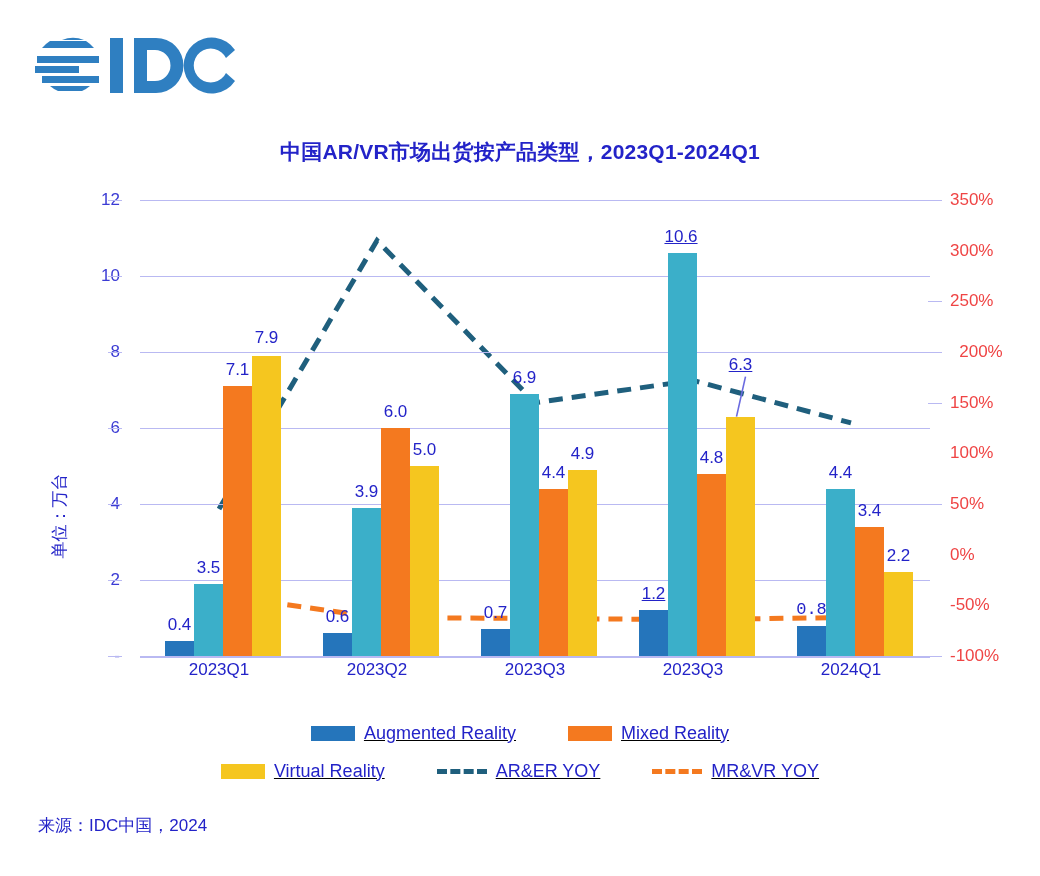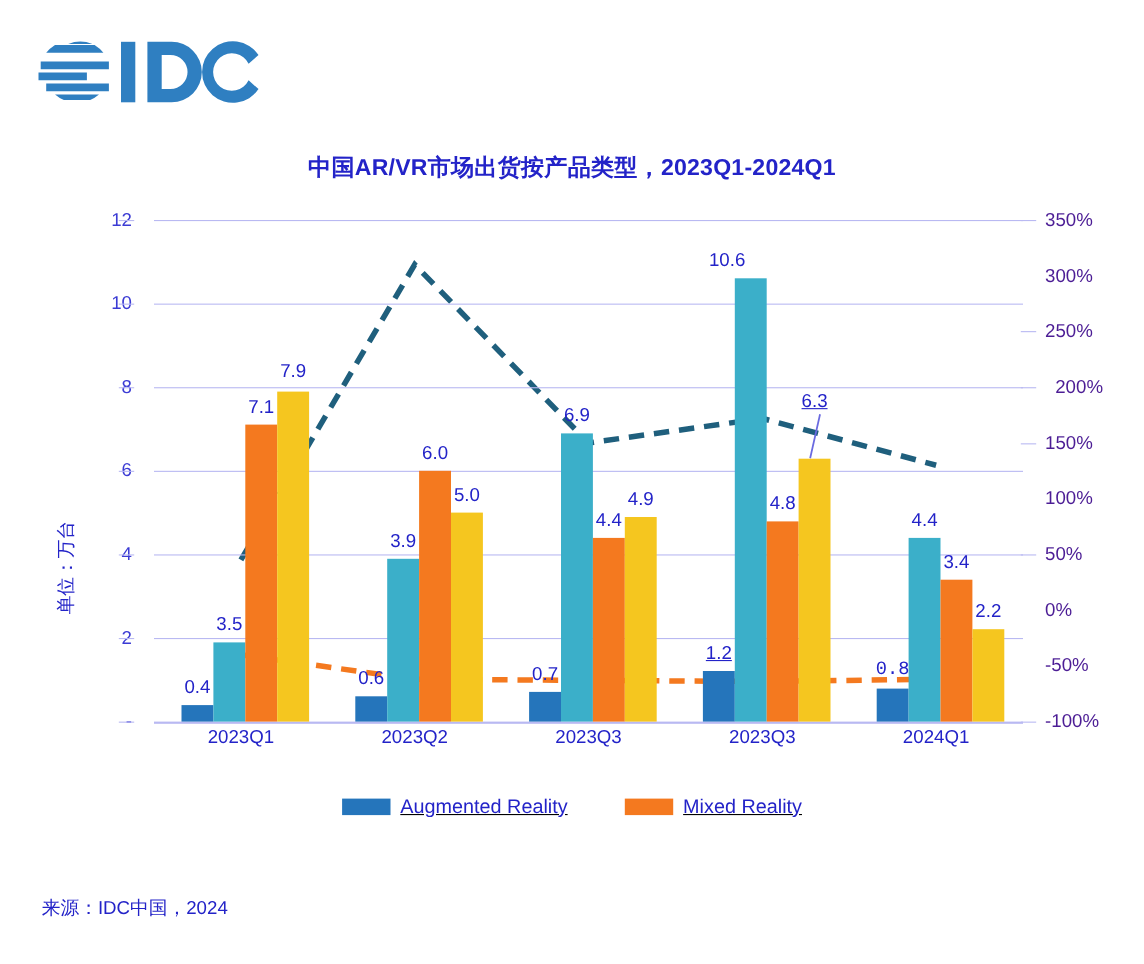--- a/index.html
+++ b/index.html
@@ -18,21 +18,21 @@
     position:absolute;left:48px;top:390px;width:120px;
     transform:rotate(-90deg);transform-origin:left top;
     font-size:17px;color:#2323c8;white-space:nowrap;text-align:center;
   }
   .ytick{
     position:absolute;right:0;width:46px;text-align:right;
     font-size:17px;color:#3b3bd4;transform:translateY(-50%);
   }
   .ytick2{
     position:absolute;left:0;width:62px;text-align:left;
-    font-size:17px;color:#4c1d95;transform:translateY(-50%);
+    font-size:17px;color:#ef4444;transform:translateY(-50%);
   }
   .axis-left{position:absolute;left:60px;top:0;width:60px;height:470px;}
   .axis-right{position:absolute;left:928px;top:0;width:80px;height:470px;}
   .plot{position:absolute;left:140px;top:0;width:790px;height:470px;}
   .grid{position:absolute;left:0;width:100%;height:1px;background:#b9b9f2;}
   .grid.base{background:#b9b9f2;height:2px;}
   .tickmark{position:absolute;width:14px;height:1px;background:#b9b9f2;}
   .group{position:absolute;bottom:0;height:100%;}
   .bar{position:absolute;bottom:0;}
   .bar-label{
@@ -157,21 +157,21 @@
         <div class="bar" style="left: 399px; width: 29px; height: 167.2px; background: rgb(244, 121, 31); bottom: 0px;"></div>
         <div class="bar-label" style="left: 413.5px; top: 276.8px;">4.4</div>
         <div class="bar" style="left: 428px; width: 29px; height: 186.2px; background: rgb(245, 198, 31); bottom: 0px;"></div>
         <div class="bar-label" style="left: 442.5px; top: 257.8px;">4.9</div>
       </div>
       <div class="xlab" style="left: 395px;">2023Q3</div>
       <div class="group" style="left: 0px;">
         <div class="bar" style="left: 499px; width: 29px; height: 45.6px; background: rgb(37, 117, 187); bottom: 0px;"></div>
         <div class="bar-label" style="left: 513.5px; top: 398.4px; text-decoration: underline;">1.2</div>
         <div class="bar" style="left: 528px; width: 29px; height: 402.8px; background: rgb(59, 175, 201); bottom: 0px;"></div>
-        <div class="bar-label" style="left: 521px; top: 41.2px;">10.6</div>
+        <div class="bar-label" style="left: 541px; top: 41.2px; text-decoration: underline;">10.6</div>
         <div class="bar" style="left: 557px; width: 29px; height: 182.4px; background: rgb(244, 121, 31); bottom: 0px;"></div>
         <div class="bar-label" style="left: 571.5px; top: 261.6px;">4.8</div>
         <div class="bar" style="left: 586px; width: 29px; height: 239.4px; background: rgb(245, 198, 31); bottom: 0px;"></div>
         <div class="bar-label" style="left: 600.5px; top: 168.6px; text-decoration: underline;">6.3</div>
       </div>
       <div class="xlab" style="left: 553px;">2023Q3</div>
       <div class="group" style="left: 0px;">
         <div class="bar" style="left: 657px; width: 29px; height: 30.4px; background: rgb(37, 117, 187); bottom: 0px;"></div>
         <div class="bar-label" style="left: 671.5px; top: 413.6px; font-family: Liberation Mono, monospace;">0.8</div>
         <div class="bar" style="left: 686px; width: 29px; height: 167.2px; background: rgb(59, 175, 201); bottom: 0px;"></div>
@@ -189,15 +189,29 @@
   <div class="legend-row" id="legend-row-1">
       <div class="legend-item">
         <span class="swatch" style="background: rgb(37, 117, 187);"></span>
         <span class="legend-text">Augmented Reality</span>
       </div>
       <div class="legend-item">
         <span class="swatch" style="background: rgb(244, 121, 31);"></span>
         <span class="legend-text">Mixed Reality</span>
       </div>
     </div>
+  <div class="legend-row" id="legend-row-2">
+      <div class="legend-item">
+        <span class="swatch" style="background: rgb(245, 198, 31);"></span>
+        <span class="legend-text">Virtual Reality</span>
+      </div>
+      <div class="legend-item">
+        <span class="dashline" style="border-top-color: rgb(31, 95, 125);"></span>
+        <span class="legend-text">AR&amp;ER YOY</span>
+      </div>
+      <div class="legend-item">
+        <span class="dashline" style="border-top-color: rgb(244, 121, 31);"></span>
+        <span class="legend-text">MR&amp;VR YOY</span>
+      </div>
+    </div>
 </div>
 
 <div class="source">来源：IDC中国，2024</div>
 
 </body></html>

